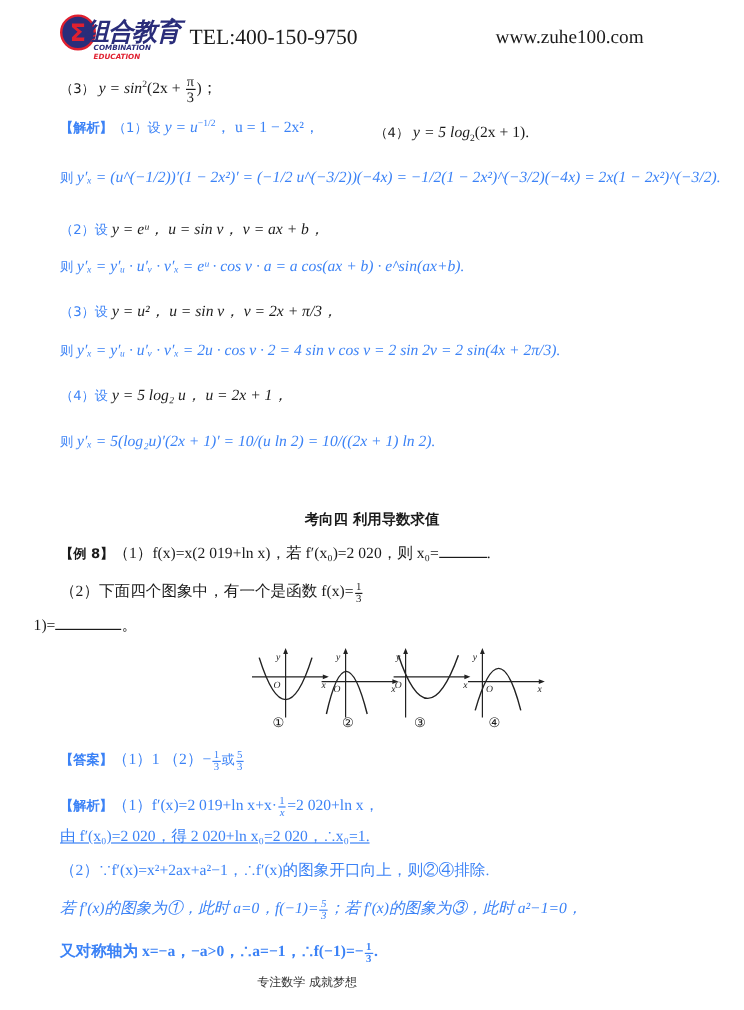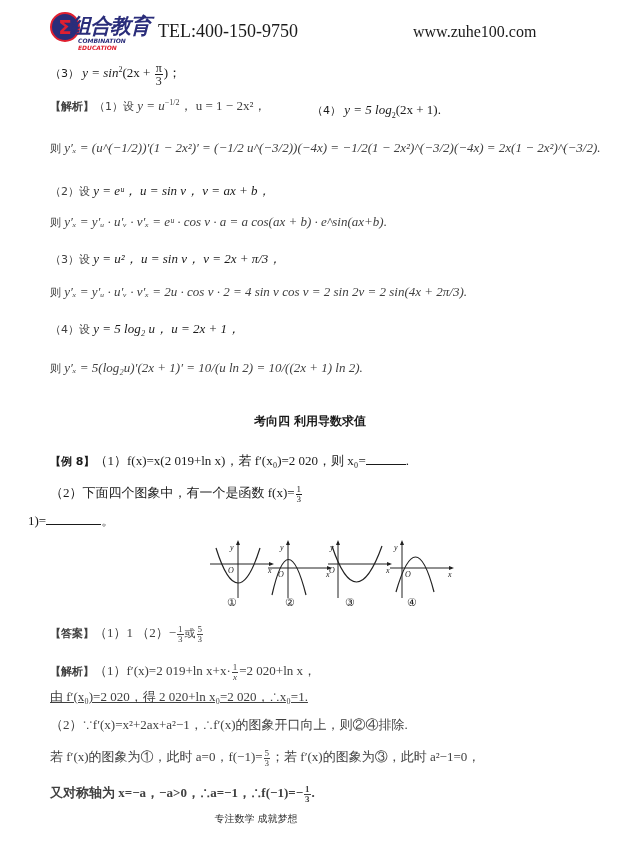--- a/index.html
+++ b/index.html
@@ -1,40 +1,40 @@
 <!DOCTYPE html>
 <html><head>
   <meta charset="utf-8">
   <style>
     * { margin: 0; padding: 0; box-sizing: border-box; }
     html, body { width: 620px; height: 842px; background: #ffffff; overflow: hidden; }
     body { position: relative; font-family: "Liberation Serif", "DejaVu Serif", serif; color: #1a1a1a; }
     .abs { position: absolute; white-space: nowrap; }
-    .red { color: #404040; }
+    .red { color: #3b82f6; }
     .blk { color: #1a1a1a; }
     .it { font-style: italic; }
     .logo { position: absolute; left: 50px; top: 10px; width: 108px; height: 36px; }
     .logo-badge { position: absolute; left: 0; top: 2px; width: 30px; height: 30px; border-radius: 50%;
       background: #2a2d7a; border: 2px solid #e02030; }
     .logo-badge span { position: absolute; left: 0; top: 0; width: 26px; height: 26px; line-height: 26px; text-align: center;
       color: #e02030; font-weight: bold; font-size: 20px; font-family: "DejaVu Sans", sans-serif; }
     .logo-cn { position: absolute; left: 20px; top: 2px; font-size: 21px; font-weight: bold; color: #2a2d7a;
       font-style: italic; font-family: "DejaVu Sans", sans-serif; letter-spacing: -1px; }
     .logo-en { position: absolute; left: 28px; top: 27px; font-size: 6px; font-weight: bold; color: #2a2d7a; font-style: italic;
       font-family: "DejaVu Sans", sans-serif; }
     .logo-en b { color: #e02030; }
     .tel { left: 158px; top: 21px; font-size: 18px; }
     .url { left: 413px; top: 23px; font-size: 16px; }
     .ln { font-size: 13px; }
     .frac { display: inline-block; vertical-align: middle; text-align: center; font-size: 12px; line-height: 12px; margin: 0 1px; }
     .frac .n { display: block; border-bottom: 1px solid currentColor; padding: 0 1px; }
     .frac .d { display: block; }
     .frac.sm { font-size: 9px; line-height: 9px; }
     sup, sub { font-size: 8px; }
-    .heading { left: 0; width: 620px; text-align: center; top: 413px; font-size: 12px; font-weight: bold;
+    .heading { left: 0; width: 620px; text-align: center; top: 425px; font-size: 12px; font-weight: bold;
       font-family: "DejaVu Sans", sans-serif; }
     .blank { display: inline-block; border-bottom: 1px solid #1a1a1a; width: 40px; height: 12px; vertical-align: baseline; }
     .blank.long { width: 55px; }
     .graph { position: absolute; top: 540px; width: 70px; height: 60px; }
     .graph-label { position: absolute; top: 596px; font-size: 11px; width: 20px; text-align: center; }
     .footer { left: 0; width: 512px; text-align: center; top: 812px; font-size: 10px; color: #333;
       font-family: "DejaVu Sans", sans-serif; }
     .cjk { font-family: "DejaVu Sans", sans-serif; font-size: 11px; }
   </style>
 </head>
@@ -152,20 +152,20 @@
 
 <div class="abs ln red" style="left:50px; top:624px;">
   <span class="cjk" style="font-weight:bold">【答案】</span><span>（1）1    （2）−</span><span class="frac sm"><span class="n">1</span><span class="d">3</span></span><span class="cjk">或</span><span class="frac sm"><span class="n">5</span><span class="d">3</span></span>
 </div>
 
 <div class="abs ln red" style="left:50px; top:662px;">
   <span class="cjk" style="font-weight:bold">【解析】</span><span>（1）f′(x)=2 019+ln x+x·</span><span class="frac sm"><span class="n">1</span><span class="d it">x</span></span><span>=2 020+ln x，</span>
 </div>
 <div class="abs ln red" style="left:50px; top:688px;text-decoration:underline;">由 f′(x₀)=2 020，得 2 020+ln x₀=2 020，∴x₀=1.</div>
 <div class="abs ln red" style="left:50px; top:716px;">（2）∵f′(x)=x²+2ax+a²−1，∴f′(x)的图象开口向上，则②④排除.</div>
-<div class="abs ln red" style="left:50px; top:748px;">
+<div class="abs ln red" style="left:50px; top:748px;font-style:italic;">
   <span>若 f′(x)的图象为①，此时 a=0，f(−1)=</span><span class="frac sm"><span class="n">5</span><span class="d">3</span></span><span>；若 f′(x)的图象为③，此时 a²−1=0，</span>
 </div>
 <div class="abs ln red" style="left:50px; top:784px;font-weight:bold;">
   <span>又对称轴为 x=−a，−a&gt;0，∴a=−1，∴f(−1)=−</span><span class="frac sm"><span class="n">1</span><span class="d">3</span></span><span>.</span>
 </div>
 
 <div class="abs footer">专注数学    成就梦想</div>
 
 </body></html>

